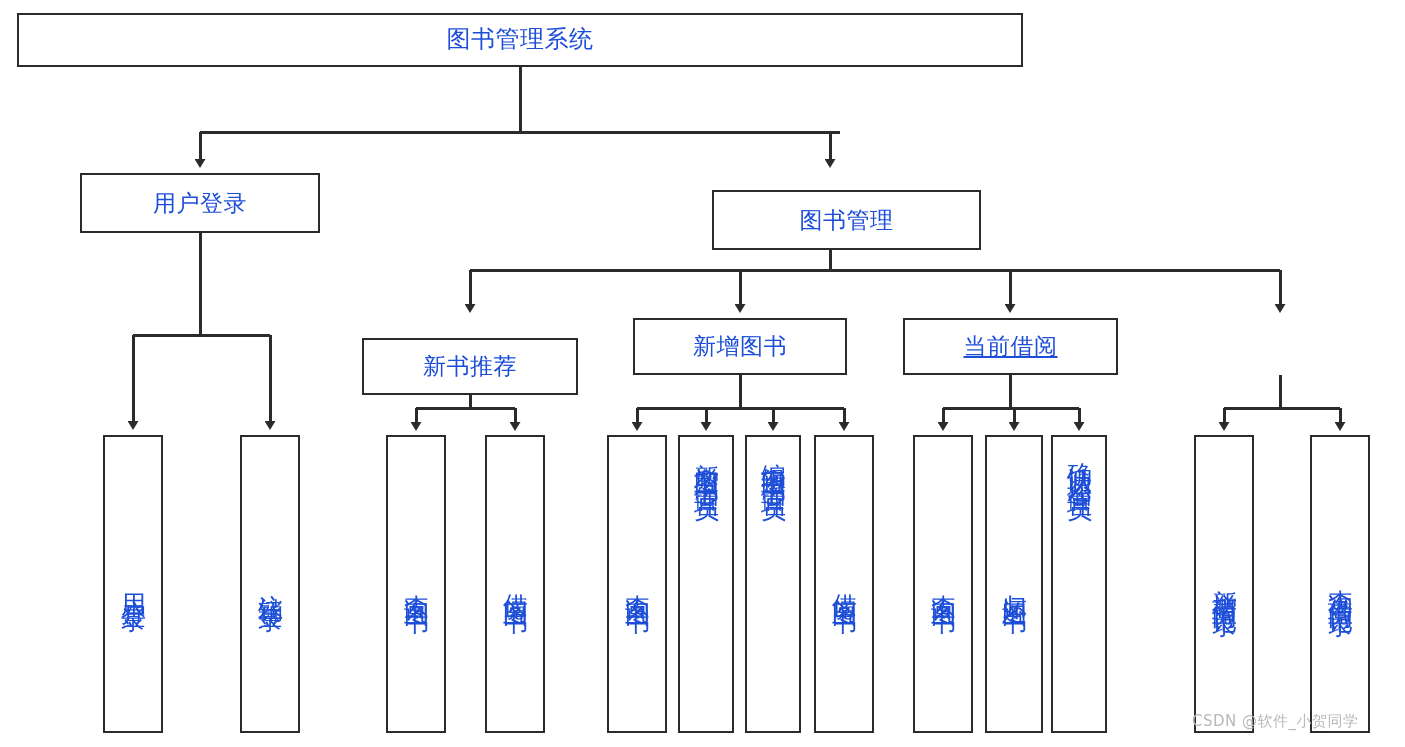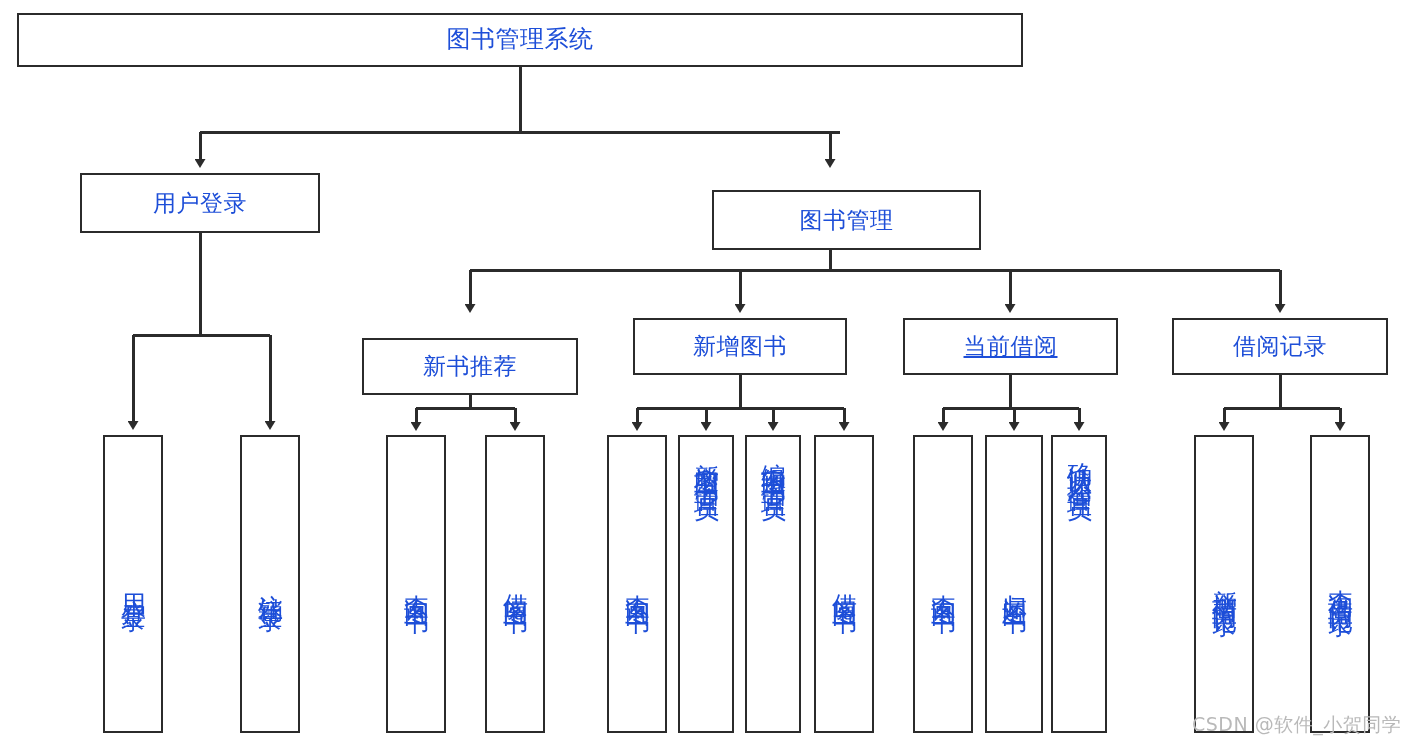--- a/index.html
+++ b/index.html
@@ -65,21 +65,21 @@
     writing-mode: vertical-rl;
     text-orientation: upright;
     font-size: 25px;
     line-height: 1.12;
     letter-spacing: 5px;
     white-space: nowrap;
   }
   .watermark {
     position: absolute;
     color: #b9b9b9;
-    font-size: 19px;
+    font-size: 15px;
     letter-spacing: 0.5px;
     white-space: nowrap;
     z-index: 5;
   }
 </style>
 </head>
 <body>
 
 <div id="diagram-root">
 
@@ -146,23 +146,20 @@
 
   <div class="node horiz" style="left: 362px; top: 318px; width: 216px; height: 57px; margin-top: 20px;">
     <span class="node-label">新书推荐</span>
   </div>
   <div class="node horiz" style="left: 633px; top: 318px; width: 214px; height: 57px;">
     <span class="node-label">新增图书</span>
   </div>
   <div class="node horiz" style="left: 903px; top: 318px; width: 215px; height: 57px; text-decoration: underline;">
     <span class="node-label">当前借阅</span>
   </div>
-  <div class="node horiz" style="left: 1172px; top: 318px; width: 216px; height: 57px;">
-    <span class="node-label">借阅记录</span>
-  </div>
 
   <div id="leaf-container">
       <div class="node leaf centered" style="left: 103px; top: 435px; width: 60px; height: 298px;">
         <span class="node-label">用户登录</span>
       </div>
       <div class="node leaf centered" style="left: 240px; top: 435px; width: 60px; height: 298px;">
         <span class="node-label">注销登录</span>
       </div>
       <div class="node leaf centered" style="left: 386px; top: 435px; width: 60px; height: 298px;">
         <span class="node-label">查询图书</span>

